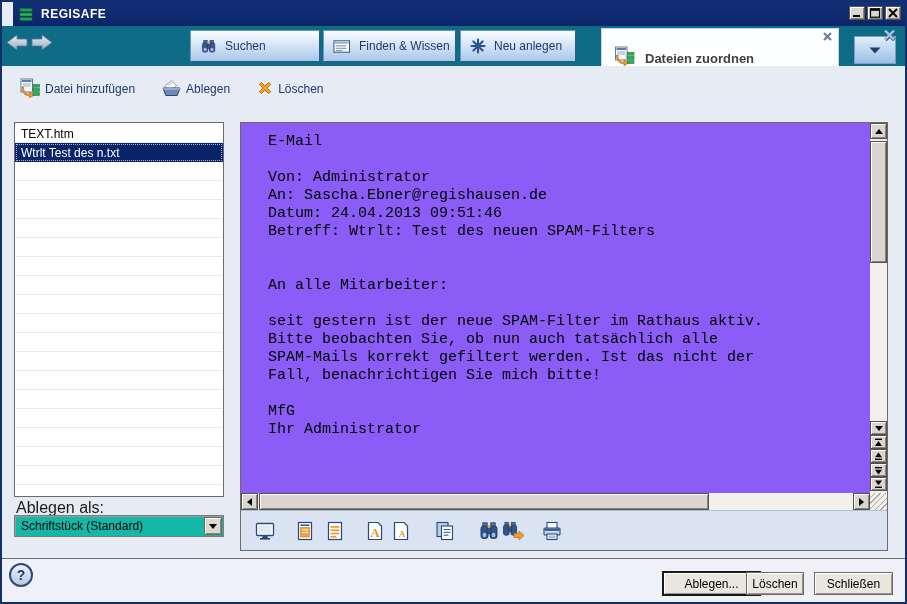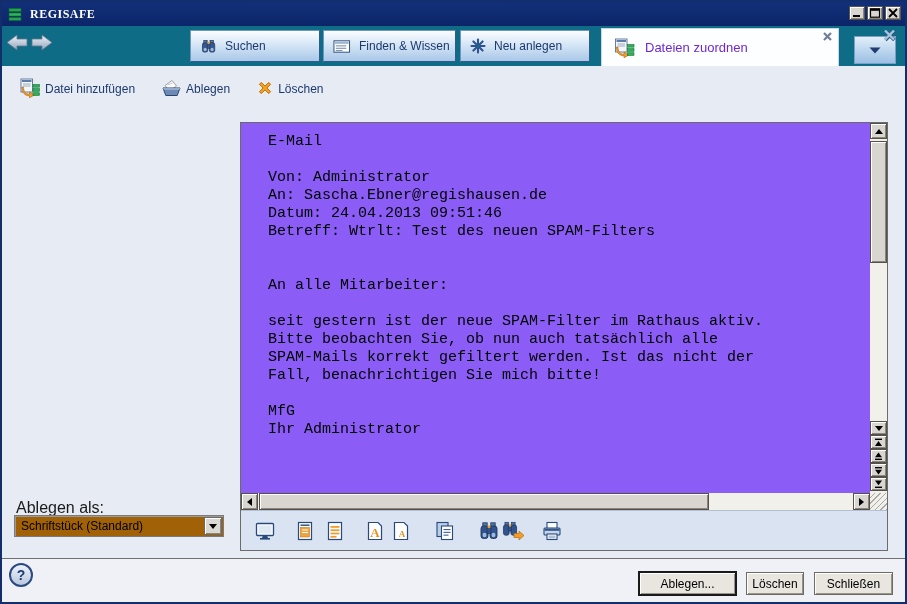--- a/index.html
+++ b/index.html
@@ -3,40 +3,40 @@
 <meta charset="utf-8">
 <style>
   html,body{margin:0;padding:0;background:#9aa5b5;}
   *{box-sizing:border-box;}
   .window{
     position:relative;width:907px;height:604px;
     background:#e7ebf4;border:2px solid #132f6b;
     font-family:"Liberation Sans",sans-serif;overflow:hidden;
   }
   
-  .titlebar{position:absolute;left:0;top:0;right:0;height:24px;background:linear-gradient(180deg,#123079 0%,#0c2569 100%);display:flex;align-items:center;font-family:Liberation Serif, serif;}
+  .titlebar{position:absolute;left:11px;top:0;right:0;height:24px;background:linear-gradient(180deg,#123079 0%,#0c2569 100%);display:flex;align-items:center;}
   .logo{width:15px;height:15px;margin-left:6px;display:inline-flex;}
   .title{color:#ffffff;font-size:12px;font-weight:bold;margin-left:7px;letter-spacing:.5px;}
   .winctrls{position:absolute;right:4px;top:4px;display:flex;gap:2px;}
   .wbtn{width:16px;height:14px;background:#d9d6d0;border:1px solid #5a554e;box-shadow:inset 1px 1px 0 #ffffff, inset -1px -1px 0 #8a857d;display:flex;align-items:center;justify-content:center;}
   
   .tabbar{position:absolute;left:0;top:24px;right:0;height:40px;background:#0f6c86;}
   .navarrows{position:absolute;left:4px;top:8px;display:flex;gap:3px;}
   .navarrow{width:22px;height:17px;}
   .tab{
     position:absolute;top:4px;height:32px;
     background:linear-gradient(180deg,#fbfdff 0%,#d6e6f6 45%,#a9c8e8 100%);
     border:1px solid #6f94bf;border-right-color:#2f5a8a;border-bottom-color:#2f5a8a;
     display:flex;align-items:center;color:#1d3a6e;font-size:12px;cursor:default;
   }
   .tab .ticon{margin:0 8px 0 9px;display:inline-flex;}
   .activetab{
     position:absolute;top:2px;height:38px;background:#fdfeff;
     border:1px solid #c7d6e8;border-bottom:none;
-    display:flex;align-items:center;color:#6d28d9;font-size:13px;font-weight:normal;
+    display:flex;align-items:flex-end;color:#404040;font-size:13px;font-weight:bold;
   }
   .activetab .ticon{margin:0 9px 0 12px;display:inline-flex;}
   .tabclose{position:absolute;top:2px;right:5px;width:11px;height:11px;}
   .ellipsis{position:absolute;left:840px;top:42px;color:#e9f1f8;font-size:12px;font-weight:bold;letter-spacing:1px;}
   .ovflbtn{
     position:absolute;left:852px;top:10px;width:42px;height:28px;
     background:linear-gradient(180deg,#e3eefa 0%,#b6d2ec 60%,#9cc0e4 100%);
     border:1px solid #7aa0c8;display:flex;align-items:center;justify-content:center;
   }
   .panelclose{position:absolute;left:880px;top:1px;width:16px;height:16px;}
@@ -47,21 +47,21 @@
   
   .filelist{
     position:absolute;left:12px;top:120px;width:210px;height:375px;background:#ffffff;
     border:1px solid #6b6b6b;
   }
   .filelist .rows{position:absolute;inset:1px;background:repeating-linear-gradient(180deg,transparent 0px,transparent 18px,#e9e9e9 18px,#e9e9e9 19px);}
   .frow{position:absolute;left:0;right:0;height:19px;font-size:12px;color:#000;display:flex;align-items:center;padding-left:6px;}
   .frow.sel{background:#0a246a;color:#ffffff;outline:1px dotted #aab4c8;outline-offset:-2px;}
   .ablabel{position:absolute;left:14px;top:497px;font-size:16px;color:#1a1a1a;}
   .combo{
-    position:absolute;left:12px;top:513px;width:210px;height:22px;background:#a16207;
+    position:absolute;left:12px;top:513px;width:210px;height:22px;background:#14b8a6;
     border:1px solid #7b7b7b;box-shadow:inset 1px 1px 0 #9b9b9b;
     display:flex;align-items:center;font-size:12px;color:#000;
   }
   .combo .val{padding-left:6px;flex:1;}
   .combobtn{width:18px;height:18px;margin-right:1px;background:#dcd9d3;border:1px solid #6f6a63;box-shadow:inset 1px 1px 0 #fff,inset -1px -1px 0 #8a857d;display:flex;align-items:center;justify-content:center;}
   
   .emailpanel{position:absolute;left:238px;top:120px;width:648px;height:429px;border:1px solid #6b6b6b;background:#ffffff;}
   .emailbody{
     position:absolute;left:0;top:0;width:629px;height:370px;margin:0;overflow:hidden;
     padding:10px 8px 0 27px;background:#8b5cf6;color:#000;
@@ -170,21 +170,21 @@
           <rect x="1" y="1.5" width="16.5" height="12" fill="#ffffff" stroke="#2c4a78" stroke-width="1"></rect>
           <rect x="2" y="2.5" width="14.5" height="2.2" fill="#9db4d2"></rect>
           <rect x="3" y="6.2" width="11" height="1.2" fill="#7d95b5"></rect>
           <rect x="3" y="8.8" width="11" height="1.2" fill="#7d95b5"></rect>
           <rect x="3" y="11.2" width="7" height="1.2" fill="#7d95b5"></rect>
         </svg>
       </span>
       <span>Finden &amp; Wissen</span>
     </div>
 
-    <div class="tab" style="left:458px;width:130px;align-items:center;">
+    <div class="tab" style="left:458px;width:116px;align-items:center;">
       <span class="ticon">
         <svg width="16" height="16" viewBox="0 0 16 16">
           <g stroke="#2e5190" stroke-width="2.1" stroke-linecap="round">
             <line x1="8" y1="1.5" x2="8" y2="14.5"></line>
             <line x1="1.5" y1="8" x2="14.5" y2="8"></line>
             <line x1="3.4" y1="3.4" x2="12.6" y2="12.6"></line>
             <line x1="12.6" y1="3.4" x2="3.4" y2="12.6"></line>
           </g>
           <circle cx="8" cy="8" r="1.6" fill="#0f6c86"></circle>
         </svg>
@@ -255,20 +255,29 @@
     <div class="tbtn">
       <span>
         <svg width="18" height="18" viewBox="0 0 17 17">
           <path d="M3.2,5 L5,3.2 L8.5,6.7 L12,3.2 L13.8,5 L10.3,8.5 L13.8,12 L12,13.8 L8.5,10.3 L5,13.8 L3.2,12 L6.7,8.5 Z" fill="#f6a21f" stroke="#b56a07" stroke-width="0.9"></path>
         </svg>
       </span>
       <span>Löschen</span>
     </div>
   </div>
 
+  <div class="filelist">
+    <div class="rows"></div>
+    <div class="frow" style="top:1px;">
+      <span>TEXT.htm</span>
+    </div>
+    <div class="frow sel" style="top:20px;">
+      <span>Wtrlt Test des n.txt</span>
+    </div>
+  </div>
 
   <div class="ablabel">Ablegen als:</div>
   <div class="combo">
     <span class="val">Schriftstück (Standard)</span>
     <span class="combobtn">
       <span class="tri down"></span>
     </span>
   </div>
 
   <div class="emailpanel">
@@ -418,21 +427,21 @@
           <rect x="7.5" y="15.7" width="7" height="0.9" fill="#7d95b5"></rect>
           <rect x="7.5" y="17.4" width="7" height="0.9" fill="#7d95b5"></rect>
         </svg>
       </span>
     </div>
   </div>
 
   <div class="footersep"></div>
   <div class="footer">
     <div class="helpbtn">?</div>
-    <div class="fbtn default" style="left:636px;width:99px;">
+    <div class="fbtn default" style="left:660px;width:99px;">
       <span>Ablegen...</span>
     </div>
     <div class="fbtn" style="left:744px;width:58px;">
       <span>Löschen</span>
     </div>
     <div class="fbtn" style="left:812px;width:79px;">
       <span>Schließen</span>
     </div>
   </div>
 

